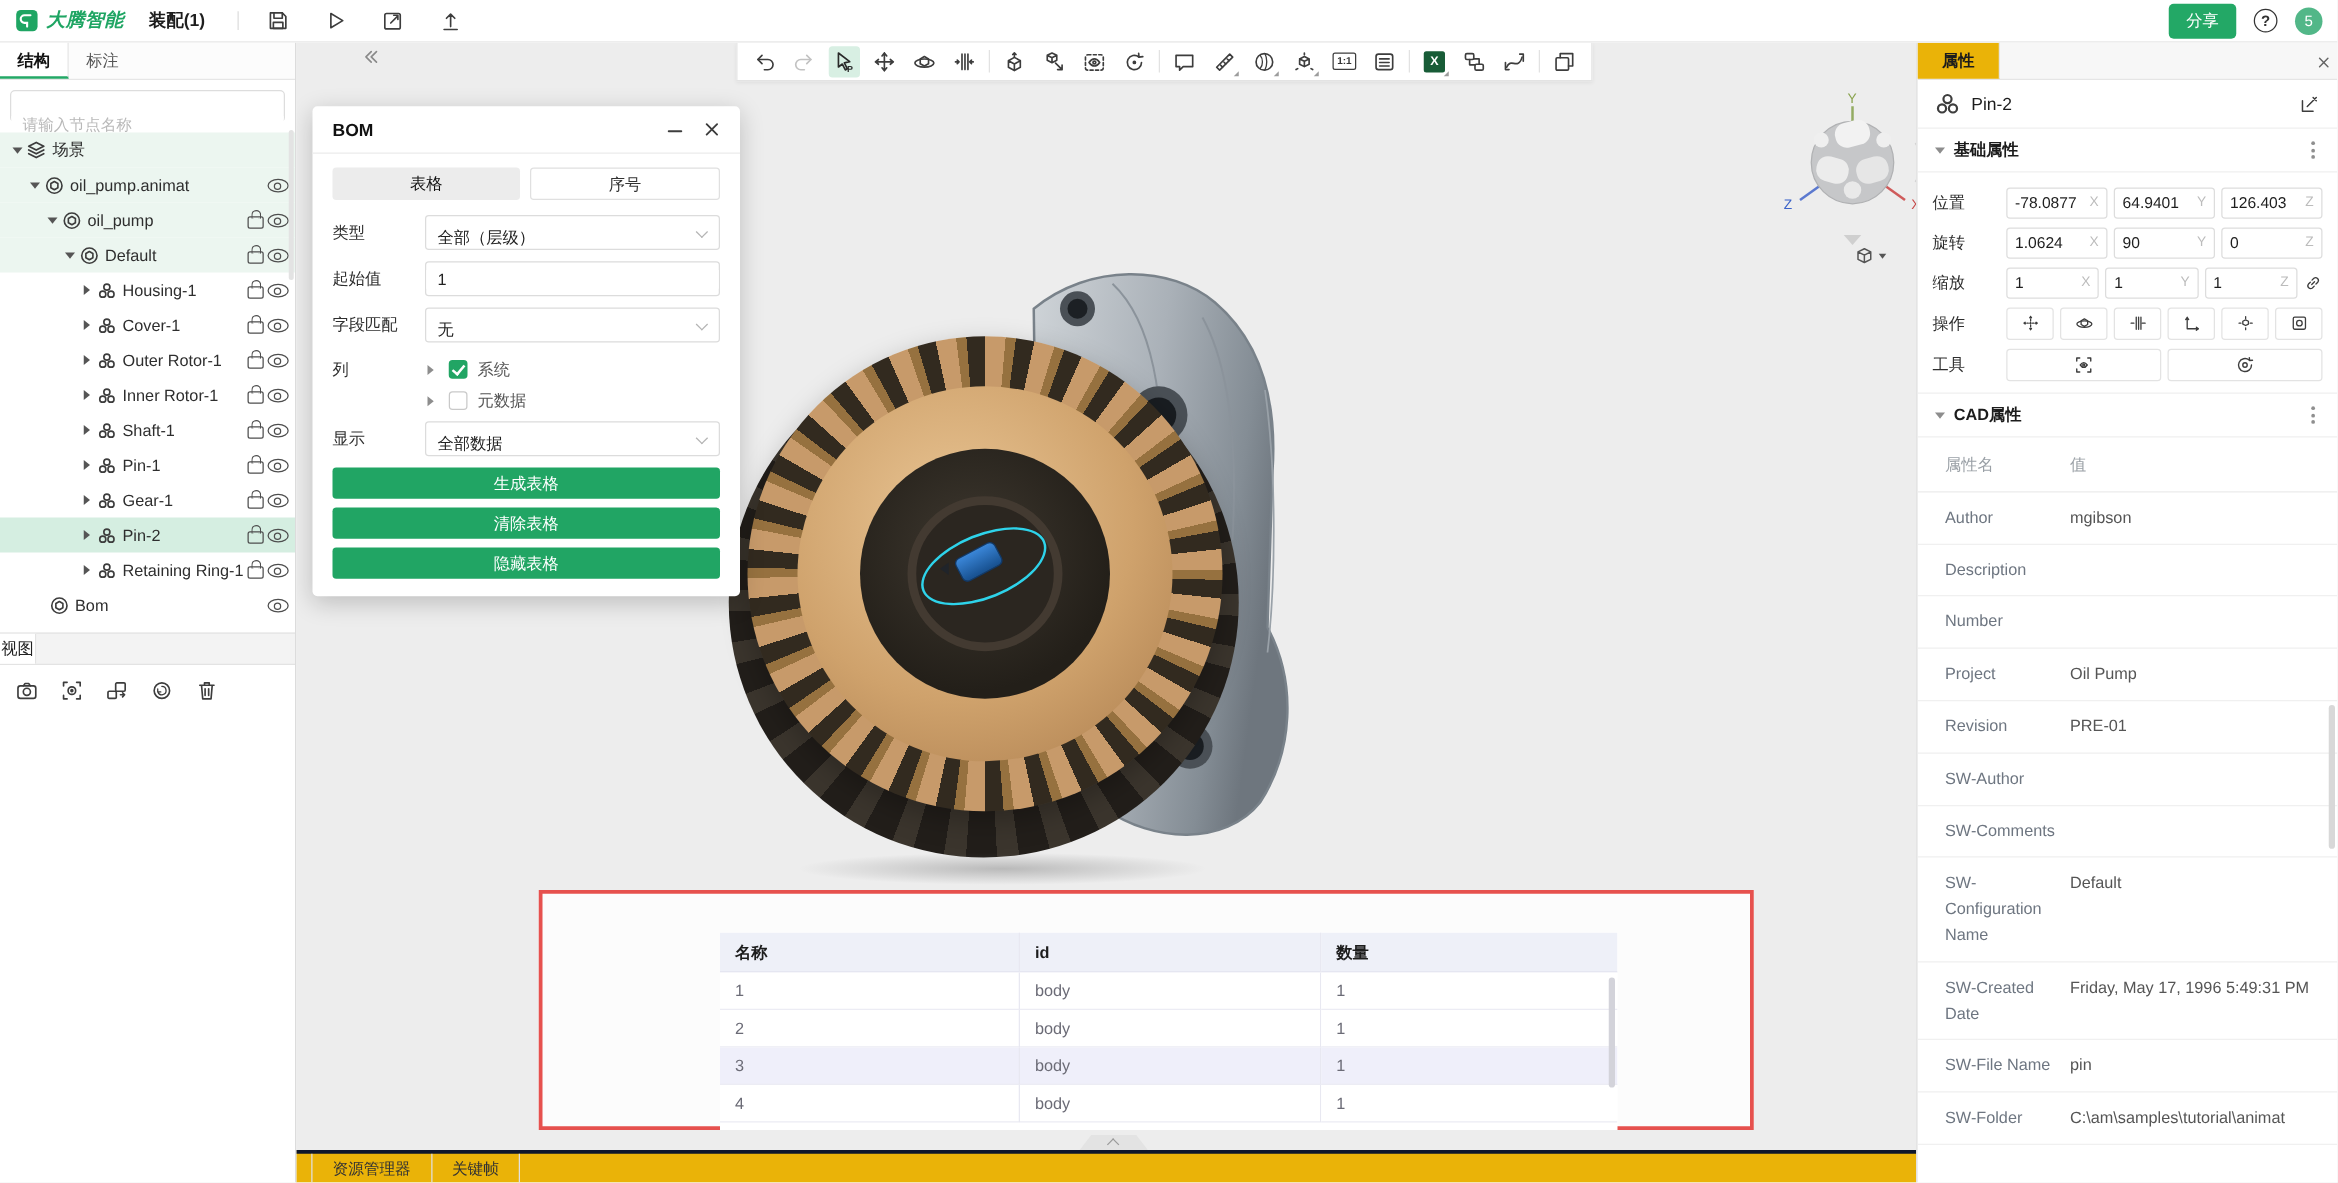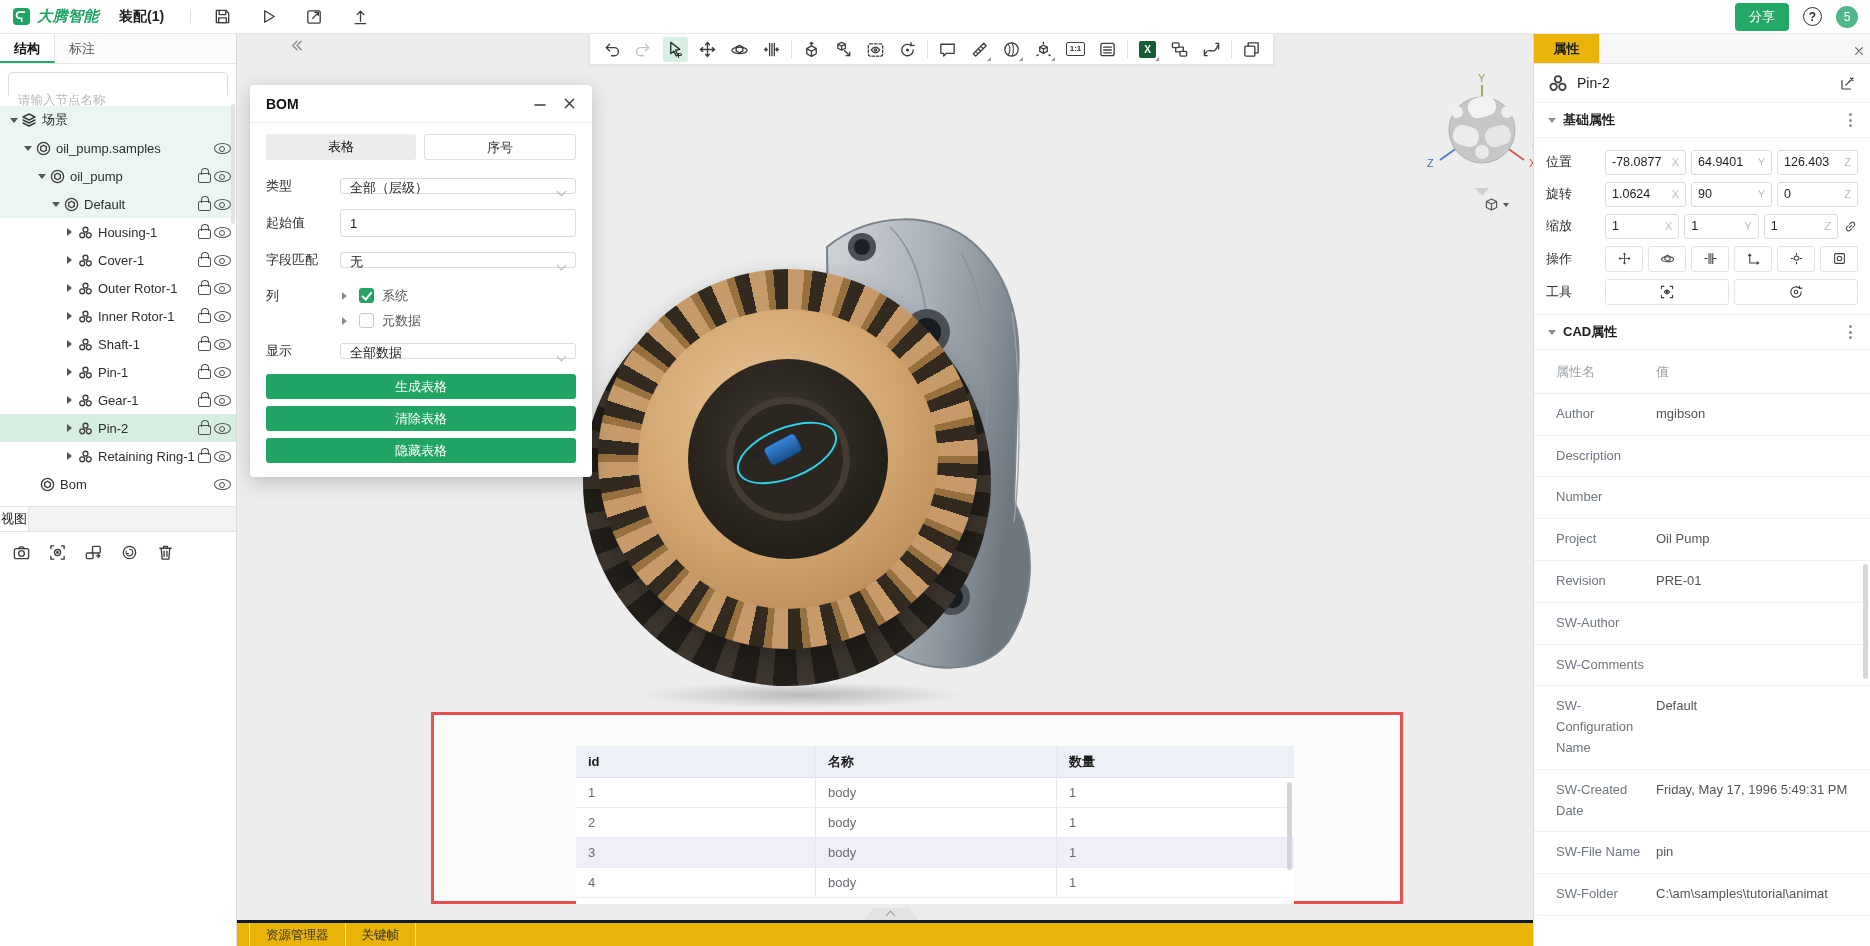--- a/index.html
+++ b/index.html
@@ -66,21 +66,21 @@
   .bom-title { font-weight:bold; font-size:14px; color:#111; }
   .bom-winbtns { margin-left:auto; display:flex; gap:16px; align-items:center; }
   .bom-winbtns span { cursor:pointer; display:flex; }
   .bom-tabs { display:flex; gap:8px; margin:11px 0 12px;justify-content:space-between; }
   .bom-tab { flex:1; height:26px; line-height:26px; text-align:center; font-size:13px; border-radius:3px; cursor:pointer; }
   .bom-tab.active { background:#ececec; color:#111; }
   .bom-tab.idle { border:1px solid #e0e0e0; color:#333; background:#fff; }
   .bom-row { display:flex; align-items:center; margin-bottom:9px; }
   .bom-row.top { align-items:flex-start; }
   .bom-label { width:74px; font-size:13px; color:#2e2e2e; flex:none; line-height:28px; }
-  .bom-select { flex:1; height:16px; border:1px solid #dcdcdc; border-radius:3px; display:flex; align-items:flex-start; padding:0 9px; font-size:13px; color:#222; position:relative; cursor:pointer; }
+  .bom-select { flex:1; height:28px; border:1px solid #dcdcdc; border-radius:3px; display:flex; align-items:flex-end; padding:0 9px; font-size:13px; color:#222; position:relative; cursor:pointer; }
   .sel-caret { position:absolute; right:10px; top:9px; width:7px; height:7px; border-right:1.4px solid #b4b4b4; border-bottom:1.4px solid #b4b4b4; transform:rotate(45deg); }
   .bom-input { flex:1; height:28px; border:1px solid #dcdcdc; border-radius:3px; display:flex; align-items:center; }
   .bom-input input { border:none; outline:none; width:100%; padding:0 9px; font-size:13px; color:#222; font-family:inherit; }
   .cb-line { display:flex; align-items:center; gap:8px; height:25px; }
   .cb-caret { border:4px solid transparent; border-left:5px solid #8d8d8d; margin-left:2px; }
   .cb { width:15px; height:15px; border-radius:3px; flex:none; cursor:pointer; position:relative; }
   .cb.on { background:#21a564; }
   .cb.on::after { content:""; position:absolute; left:4.6px; top:2px; width:4px; height:7.5px; border-right:2px solid #fff; border-bottom:2px solid #fff; transform:rotate(40deg); }
   .cb.off { border:1px solid #c9c9c9; background:#fff; }
   .cb-label { font-size:13px; color:#555; }
@@ -219,21 +219,21 @@
       <div class="trow tint" style="padding-left:22px">
         <span class="t-caret">
             <i class="car-d"></i>
           </span>
         <span class="t-icon">
             <svg class="ic" width="15" height="15" viewBox="0 0 16 16">
               <circle cx="8" cy="8" r="6.5"></circle>
               <path d="M8 4.5 11 6.2v3.6L8 11.5 5 9.8V6.2z"></path>
             </svg>
           </span>
-        <span>oil_pump.samples</span>
+        <span>oil_pump.animat</span>
         <span class="t-eye"><i class="eye"></i></span>
       </div>
       <div class="trow tint" style="padding-left:36px">
         <span class="t-caret">
             <i class="car-d"></i>
           </span>
         <span class="t-icon">
             <svg class="ic" width="15" height="15" viewBox="0 0 16 16">
               <circle cx="8" cy="8" r="6.5"></circle>
               <path d="M8 4.5 11 6.2v3.6L8 11.5 5 9.8V6.2z"></path>
@@ -680,22 +680,22 @@
     <span class="cube-dd">
       <svg class="ic" width="17" height="17" viewBox="0 0 20 20" style="stroke:#555">
           <path d="M4 6.5 10 3.5l6 3v7l-6 3-6-3zM4 6.5l6 3 6-3M10 9.5V16.5"></path>
         </svg>
       <i class="dd-caret"></i>
     </span>
 
     <div class="red-rect"></div>
     <div class="bom-table">
       <div class="bt-row bt-head">
+        <div>名称</div>
         <div>id</div>
-        <div>名称</div>
         <div>数量</div>
       </div>
       <div class="bt-row bt-body">
         <div>1</div>
         <div>body</div>
         <div>1</div>
       </div>
       <div class="bt-row bt-body">
         <div>2</div>
         <div>body</div>

